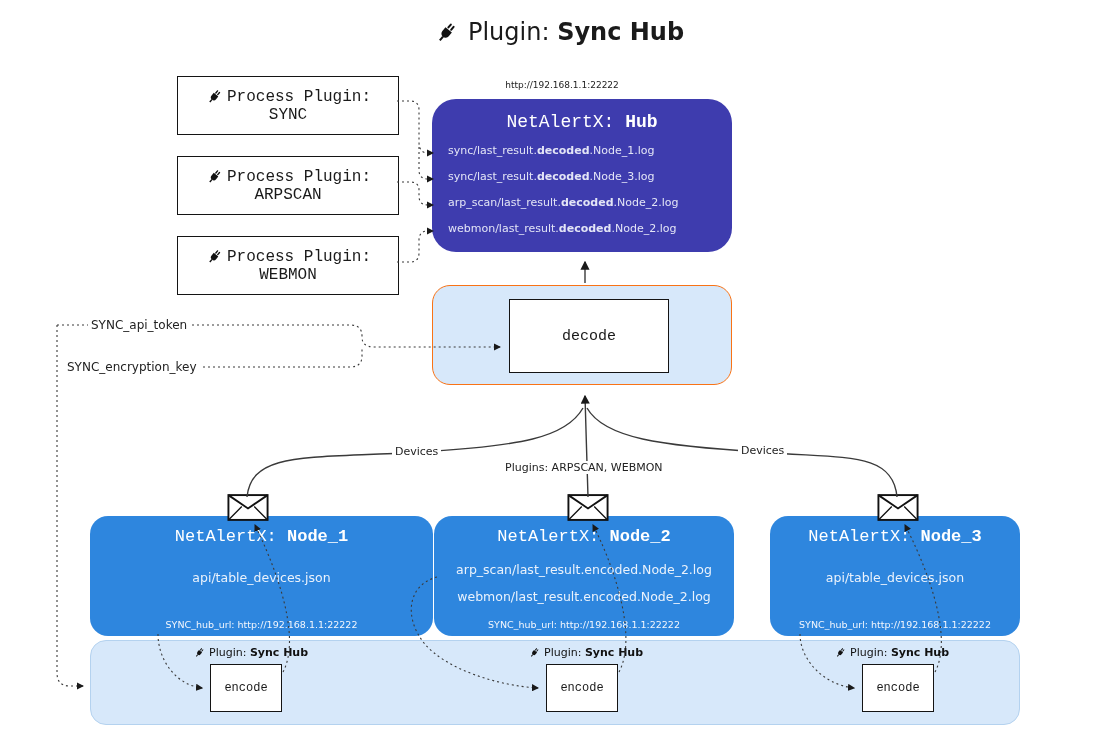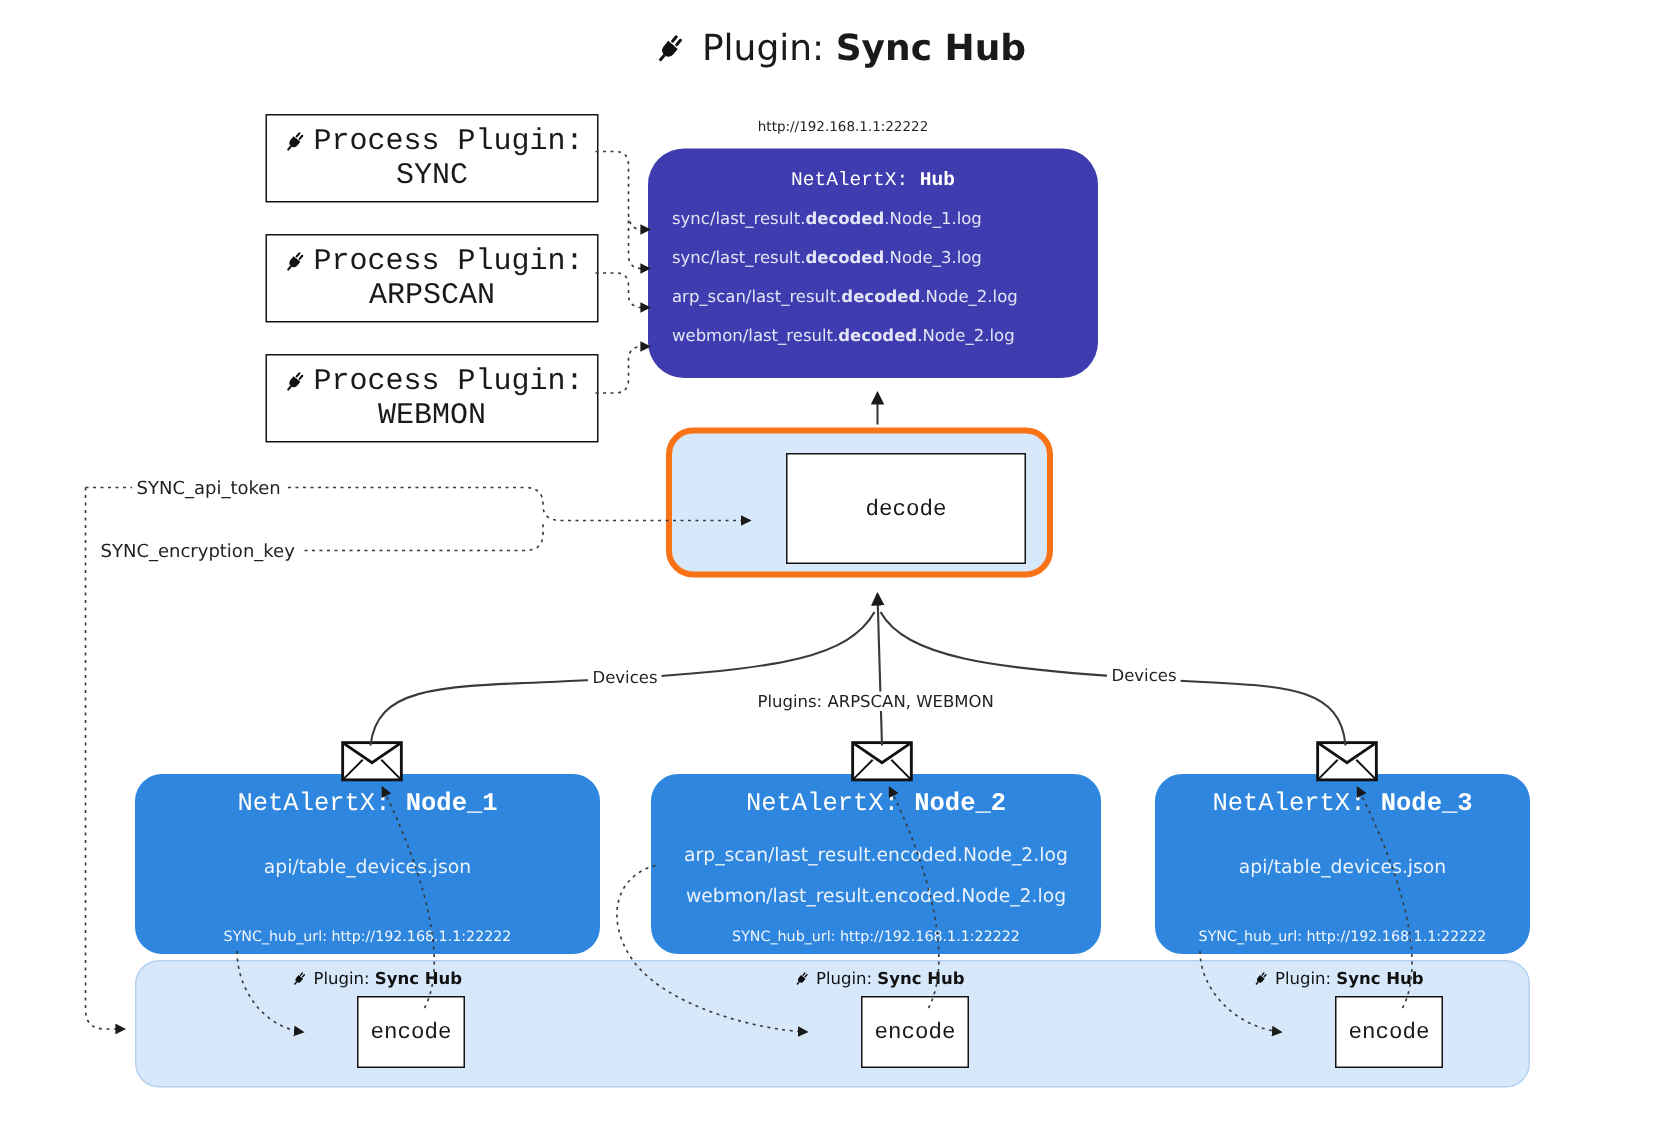--- a/index.html
+++ b/index.html
@@ -7,36 +7,36 @@
          font-family:"DejaVu Sans","Liberation Sans",sans-serif;color:#1a1a1a;}
   .mono{font-family:"Liberation Mono","DejaVu Sans Mono",monospace;}
 
   
   .title{position:absolute;left:0;top:18px;width:100%;display:flex;justify-content:center;
          align-items:center;gap:8px;font-size:24px;}
   .title b{font-weight:700;}
 
   
   .pbox{position:absolute;left:177px;width:220px;height:57px;border:1.6px solid #141414;background:#fff;
-        display:flex;flex-direction:column;align-items:center;justify-content:center;font-size:20px;}
+        display:flex;flex-direction:column;align-items:center;justify-content:center;font-size:16px;}
   .pbox .l1{display:flex;align-items:center;gap:3px;}
   .plug{width:19px;height:19px;flex:0 0 auto;}
   .plug-lg{width:27px;height:27px;}
   .plug-sm{width:13px;height:13px;}
 
   
   .hub-url{position:absolute;left:412px;top:80px;width:300px;text-align:center;font-size:9px;color:#222;}
   .hub{position:absolute;left:432px;top:99px;width:300px;height:153px;border-radius:24px;
        background:var(--hub-bg,#3e3cae);color:#fff;}
-  .hub-title{margin-top:13px;text-align:center;font-size:13px;}
+  .hub-title{margin-top:13px;text-align:center;font-size:18px;}
   .hub-files{margin-top:6px;padding-left:16px;font-size:11px;line-height:26px;color:#e3e5f6;white-space:nowrap;}
 
   
-  .panel{position:absolute;left:444px;top:285px;width:258px;height:100px;border-radius:18px;
-         background:var(--panel-bg,#d7e8fa);border:4px solid #f97316;box-sizing:border-box;}
+  .panel{position:absolute;left:432px;top:285px;width:300px;height:100px;border-radius:18px;
+         background:var(--panel-bg,#d7e8fa);border:1px solid #f97316;box-sizing:border-box;}
   .decode-box{position:absolute;left:76px;top:13px;width:158px;height:72px;background:#fff;
               border:1.6px solid #141414;display:flex;align-items:center;justify-content:center;font-size:15px;}
 
   
   .flabel{position:absolute;z-index:20;background:#fff;padding:0 3px;font-size:12px;color:#222;white-space:nowrap;}
   .elabel{position:absolute;z-index:20;background:#fff;padding:0 3px;font-size:11px;color:#222;white-space:nowrap;}
 
   
   .node{position:absolute;top:516px;height:120px;border-radius:18px;background:var(--node-bg,#2e86de);color:#fff;}
   .node-title{margin-top:11px;text-align:center;font-size:17px;white-space:nowrap;}
@@ -45,21 +45,21 @@
 
   
   .env{position:absolute;width:42px;height:29px;z-index:6;}
 
   
   .strip{position:absolute;left:90px;top:640px;width:930px;height:85px;border-radius:16px;
          background:var(--panel-bg,#d7e8fa);border:1px solid #b4d2ef;box-sizing:border-box;}
   .glabel{position:absolute;display:flex;align-items:center;gap:3px;font-size:11px;color:#111;z-index:4;white-space:nowrap;}
   .glabel b{font-weight:700;}
   .ebox{position:absolute;width:70px;height:46px;background:#fff;border:1.3px solid #141414;z-index:4;
-        display:flex;align-items:center;justify-content:center;font-size:15px;margin-left:28px;}
+        display:flex;align-items:center;justify-content:center;font-size:12px;}
 
   
   .connectors{position:absolute;left:0;top:0;width:1117px;height:754px;z-index:10;pointer-events:none;}
   .d{fill:none;stroke:#3a3a3a;stroke-width:1.1;stroke-dasharray:2 3;}
   .s{fill:none;stroke:#3a3a3a;stroke-width:1.4;}
 </style>
 </head>
 <body>
 
 <svg width="0" height="0" style="position:absolute">
@@ -146,21 +146,21 @@
   <svg class="env" style="left:227px;top:493px" viewBox="0 0 44 29">
       <use href="#env-shape"></use>
     </svg>
   <svg class="env" style="left:567px;top:493px" viewBox="0 0 44 29">
       <use href="#env-shape"></use>
     </svg>
   <svg class="env" style="left:877px;top:493px" viewBox="0 0 44 29">
       <use href="#env-shape"></use>
     </svg>
 
-  <div class="node" style="left:90px;width:310px">
+  <div class="node" style="left:90px;width:343px">
     <div class="node-title mono">
       <span>NetAlertX: </span><b>Node_1</b></div>
     <div class="nfile" style="top:54px">api/table_devices.json</div>
     <div class="nurl">SYNC_hub_url: http://192.168.1.1:22222</div>
   </div>
   <div class="node" style="left:434px;width:300px">
     <div class="node-title mono">
       <span>NetAlertX: </span><b>Node_2</b></div>
     <div class="nfile" style="top:46px">arp_scan/last_result.encoded.Node_2.log</div>
     <div class="nfile" style="top:73px">webmon/last_result.encoded.Node_2.log</div>

